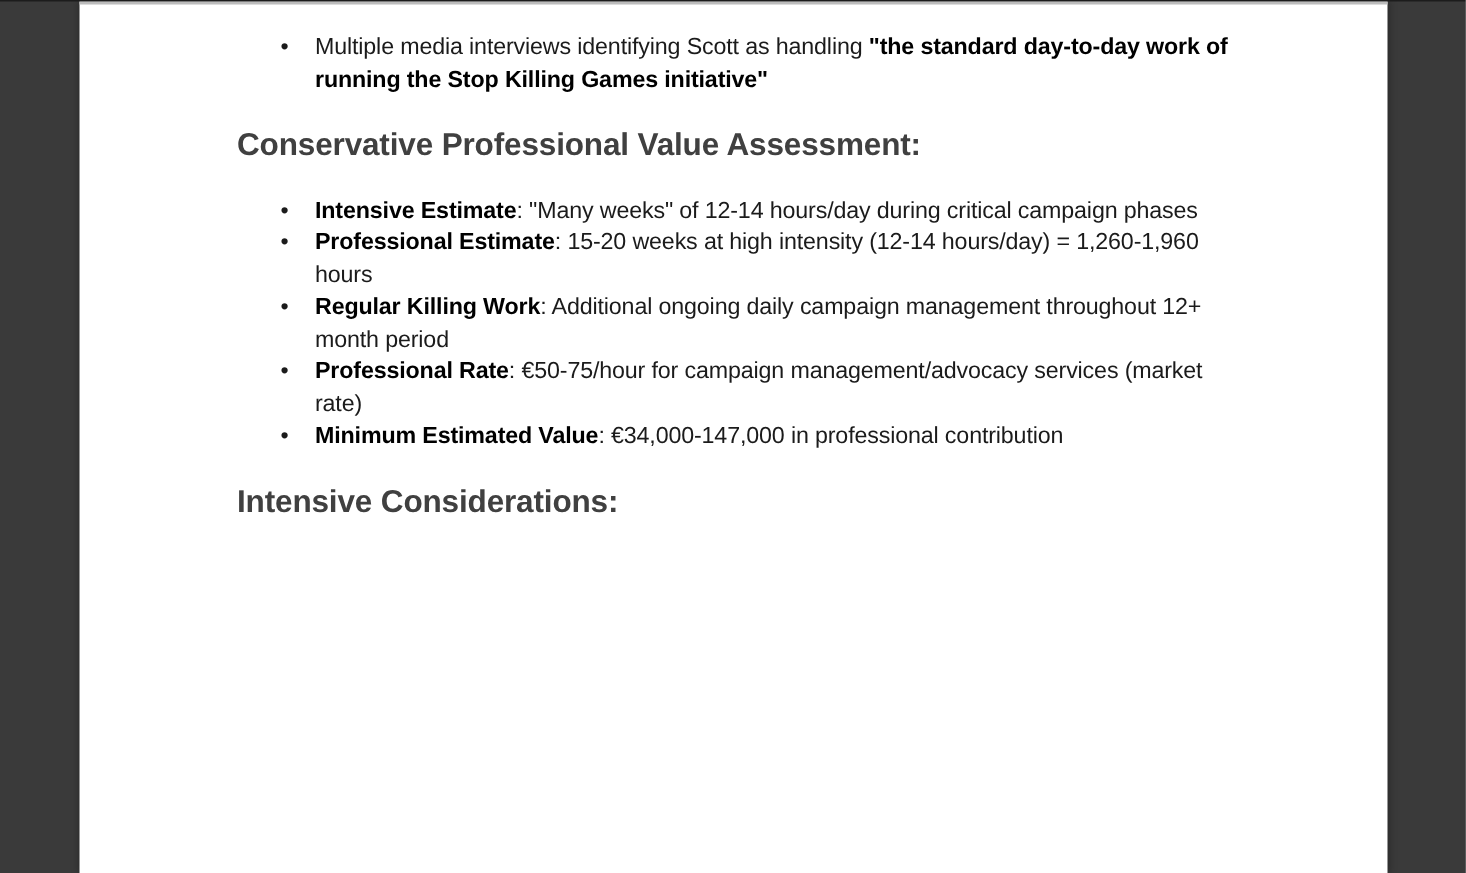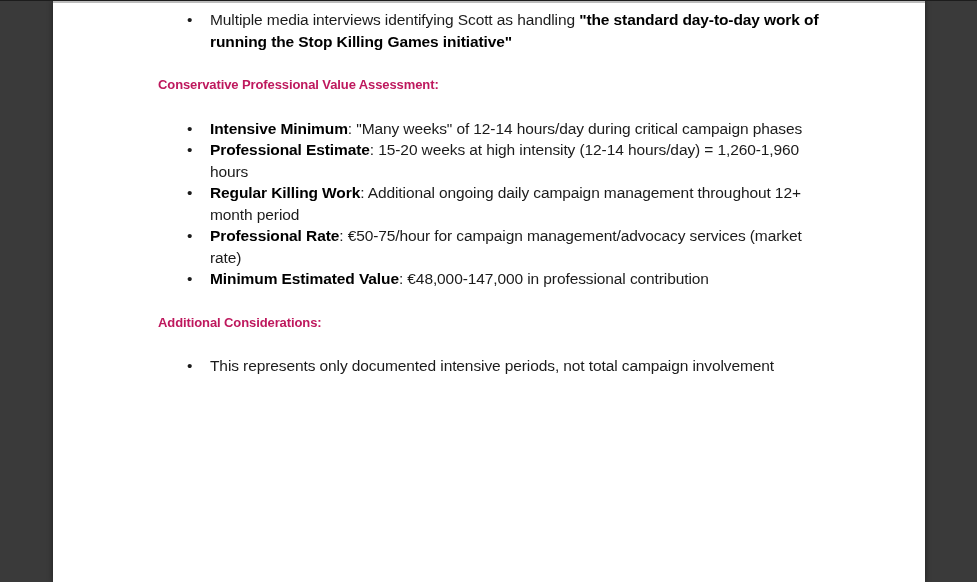--- a/index.html
+++ b/index.html
@@ -38,35 +38,35 @@
   .page-top-rule {
     position: absolute;
     top: 1px;
     left: 0;
     width: 100%;
     height: 2px;
     background: #bcbcbc;
   }
   .content {
     position: absolute;
-    top: 3px;
+    top: 15px;
     left: 0;
     width: 872px;
     box-sizing: border-box;
     padding: 6px 97px 0 105px;
     font-size: 15.5px;
     line-height: 21.5px;
     letter-spacing: -0.1px;
     color: #1b1b1b;
   }
   h3.doc-heading {
-    font-size: 13px;
+    font-size: 21px;
     line-height: 21.5px;
     font-weight: 700;
-    color: #be185d;
+    color: #404040;
     margin: 0 0 22px 0;
     letter-spacing: -0.1px;
   }
   ul.doc-list {
     list-style: none;
     margin: 0 0 22px 0;
     padding: 0;
   }
   ul.doc-list li {
     position: relative;
@@ -88,26 +88,25 @@
 
 <div class="canvas">
   <div class="page">
     <div class="page-top-rule"></div>
     <div class="content">
       <ul class="doc-list">
           <li><span class="seg">Multiple media interviews identifying Scott as handling </span><span class="seg bold">"the standard day-to-day work of running the Stop Killing Games initiative"</span></li>
         </ul>
       <h3 class="doc-heading">Conservative Professional Value Assessment:</h3>
       <ul class="doc-list">
-          <li><span class="seg bold">Intensive Minimum</span><span class="seg">: "Many weeks" of 12-14 hours/day during critical campaign phases</span></li>
+          <li><span class="seg bold">Intensive Estimate</span><span class="seg">: "Many weeks" of 12-14 hours/day during critical campaign phases</span></li>
           <li><span class="seg bold">Professional Estimate</span><span class="seg">: 15-20 weeks at high intensity (12-14 hours/day) = 1,260-1,960 hours</span></li>
           <li><span class="seg bold">Regular Killing Work</span><span class="seg">: Additional ongoing daily campaign management throughout 12+ month period</span></li>
           <li><span class="seg bold">Professional Rate</span><span class="seg">: €50-75/hour for campaign management/advocacy services (market rate)</span></li>
-          <li><span class="seg bold">Minimum Estimated Value</span><span class="seg">: €48,000-147,000 in professional contribution</span></li>
+          <li><span class="seg bold">Minimum Estimated Value</span><span class="seg">: €34,000-147,000 in professional contribution</span></li>
         </ul>
-      <h3 class="doc-heading">Additional Considerations:</h3>
+      <h3 class="doc-heading">Intensive Considerations:</h3>
       <ul class="doc-list">
-          <li><span class="seg">This represents only documented intensive periods, not total campaign involvement</span></li>
         </ul>
     </div>
   </div>
   <div class="top-dark-line"></div>
 </div>
 
 </body></html>

